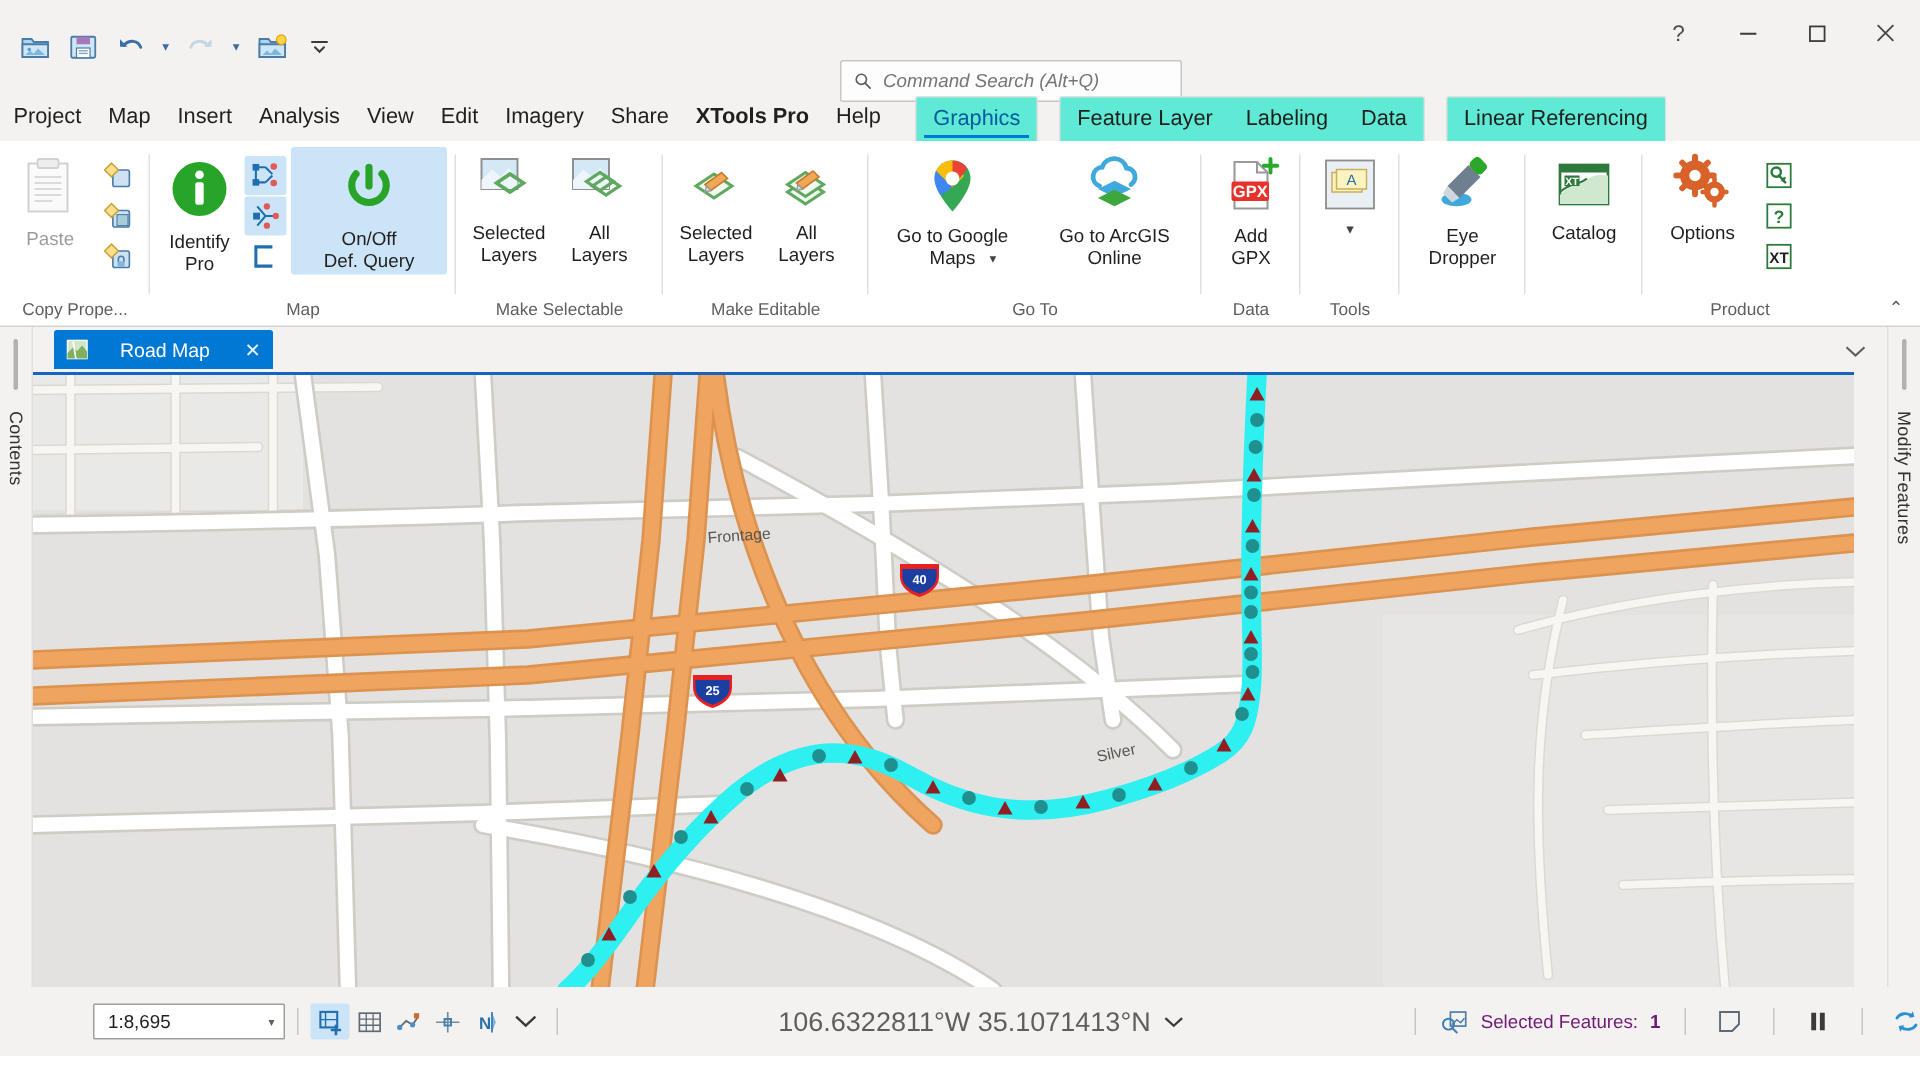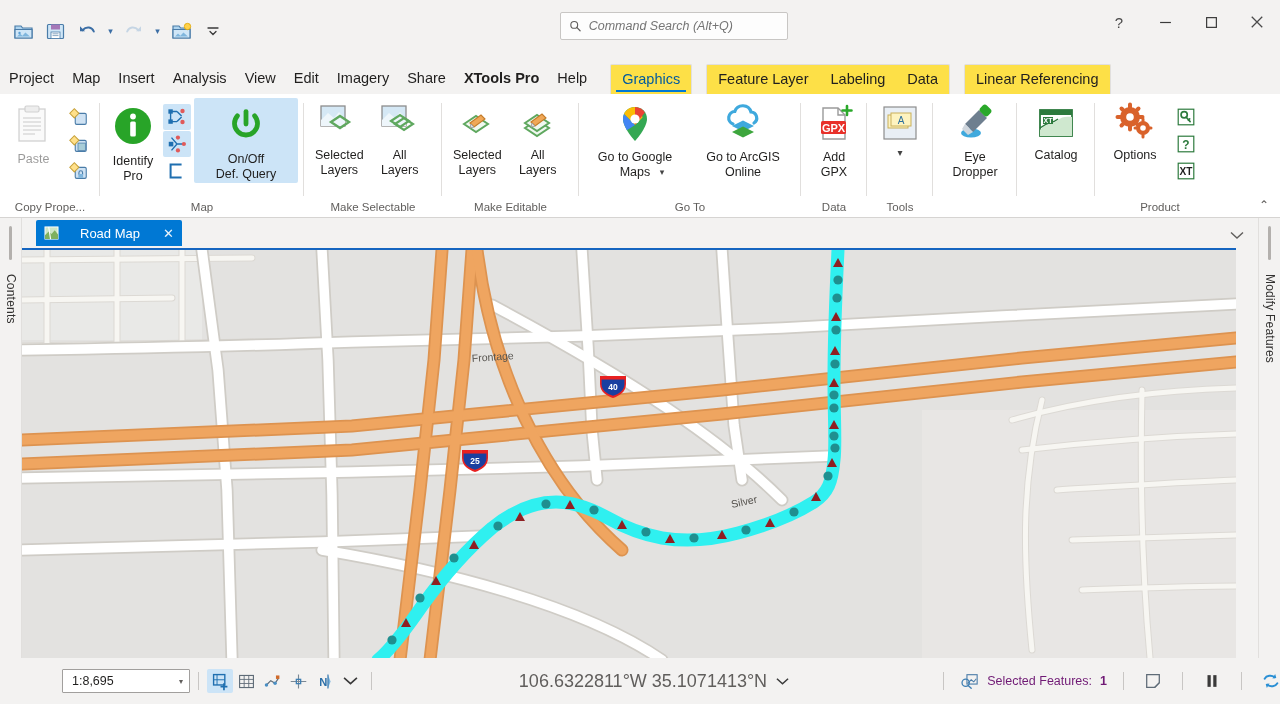--- a/index.html
+++ b/index.html
@@ -18,21 +18,21 @@
   .qat { display: flex; align-items: center; gap: 2px; padding-left: 8px; }
   .qat-btn {
     width: 30px; height: 30px; display: flex; align-items: center; justify-content: center;
     border-radius: 2px; cursor: pointer;
   }
   .qat-caret {
     width: 13px; height: 28px; display: flex; align-items: center; justify-content: center;
     font-size: 9px; color: #3b6ea5; cursor: pointer;
   }
   .cmd-search {
-    position: absolute; left: 560px; top: 12px; width: 228px; height: 28px;
+    position: absolute; left: 560px; top: 40px; width: 228px; height: 28px;
     background: #fdfdfd; border: 1px solid #c8c6c4; border-radius: 2px;
     display: flex; align-items: center; padding: 0 8px; gap: 7px;
   }
   .cmd-search input {
     border: none; outline: none; background: transparent; width: 100%;
     font-family: "Liberation Sans", sans-serif; font-size: 12.5px;
     font-style: italic; color: #8a8886;
   }
   .win-ctrls { position: absolute; right: 0; top: 0; display: flex; height: 48px; }
   .win-btn {
@@ -43,21 +43,21 @@
   
   .tabbar {
     position: absolute; left: 0; top: 62px; width: 1280px; height: 32px;
     display: flex; align-items: flex-end; font-size: 14.5px; color: #201f1e;
   }
   .tab {
     padding: 4px 9px 7px 9px; cursor: pointer; white-space: nowrap; line-height: 18px;
   }
   .tab.bold { font-weight: bold; }
   .ctx-group {
-    display: flex; align-items: flex-start; background: #fde047;
+    display: flex; align-items: flex-start; background: #5eead4;
     border-top: 1px solid #e1dfdd; border-left: 1px solid #e1dfdd; border-right: 1px solid #e1dfdd;
     margin-left: 14px; height: 30px; border-radius: 2px 2px 0 0; margin-top: 44px;
   }
   .ctx-group .tab { padding: 5px 11px 6px 11px; }
   .tab.active { position: relative; color: #005a9e; }
   .tab.active::after {
     content: ''; position: absolute; left: 5px; right: 5px; bottom: 2px;
     height: 2.5px; background: #0078d4;
   }
 

